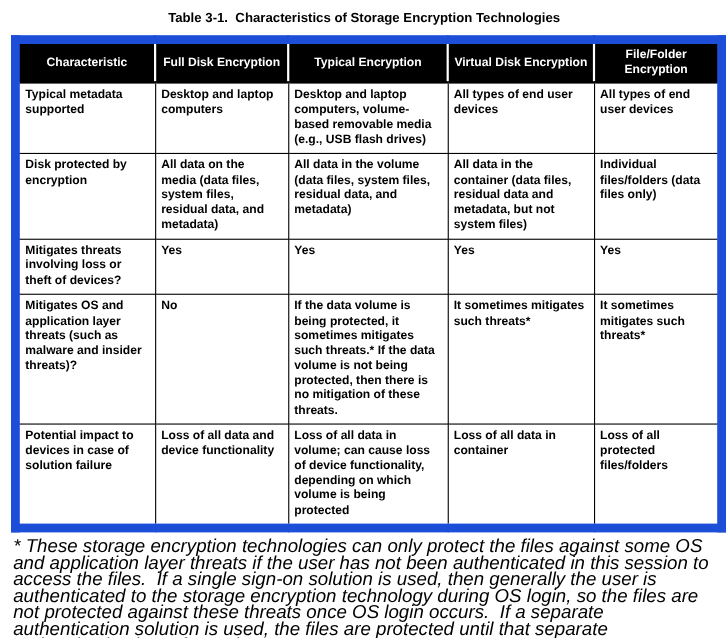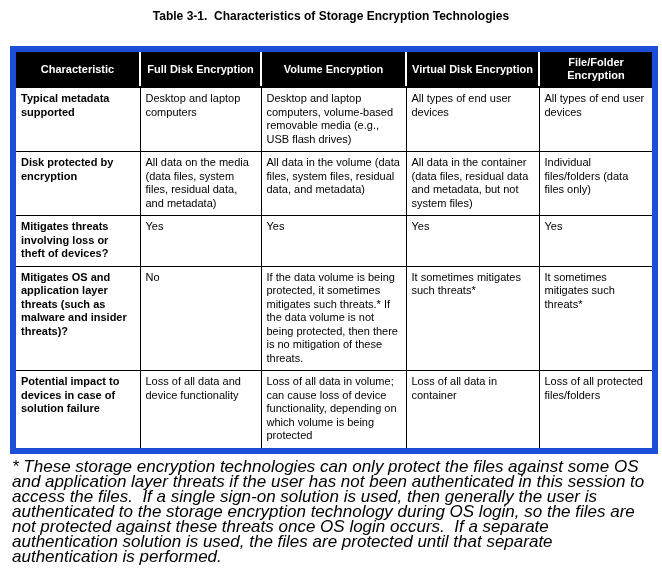--- a/index.html
+++ b/index.html
@@ -17,22 +17,22 @@
     font-weight: bold;
     font-size: 12px;
     padding-top: 9px;
     white-space: pre-wrap;
     letter-spacing: 0px;
   }
   table.enc {
     border-collapse: collapse;
     table-layout: fixed;
     width: 642px;
-    margin: 23px 0 0 10px;
-    border: 6px solid #1d4ed8;
+    margin: 9px 0 0 10px;
+    border: 8px solid #1d4ed8;
   }
   table.enc thead th {
     background: #000000;
     color: #ffffff;
     font-weight: bold;
     font-size: 11px;
     line-height: 13px;
     text-align: center;
     vertical-align: middle;
     padding: 4px 4px;
@@ -44,20 +44,21 @@
   }
   table.enc tbody th,
   table.enc tbody td {
     border: 1.5px solid #000000;
     font-size: 11px;
     line-height: 13.5px;
     vertical-align: top;
     padding: 4px 5px 5px 5px;
     background: #ffffff;
     word-wrap: break-word;
+    font-weight: bold;
   }
   table.enc tbody th {
     font-weight: bold;
     text-align: left;
   }
   .footnote {
     font-style: italic;
     font-size: 17px;
     line-height: 15px;
     margin: 5px 8px 0 12px;
@@ -76,21 +77,21 @@
       <col style="width:127px">
       <col style="width:121px">
       <col style="width:145px">
       <col style="width:133px">
       <col style="width:116px">
     </colgroup>
     <thead>
       <tr>
         <th>Characteristic</th>
         <th>Full Disk Encryption</th>
-        <th>Volume Encryption</th>
+        <th>Typical Encryption</th>
         <th>Virtual Disk Encryption</th>
         <th>File/Folder Encryption</th>
       </tr>
     </thead>
     <tbody>
       <tr>
         <th>Typical metadata supported</th>
         <td>Desktop and laptop computers</td>
         <td>Desktop and laptop computers, volume-based removable media (e.g., USB flash drives)</td>
         <td>All types of end user devices</td>

